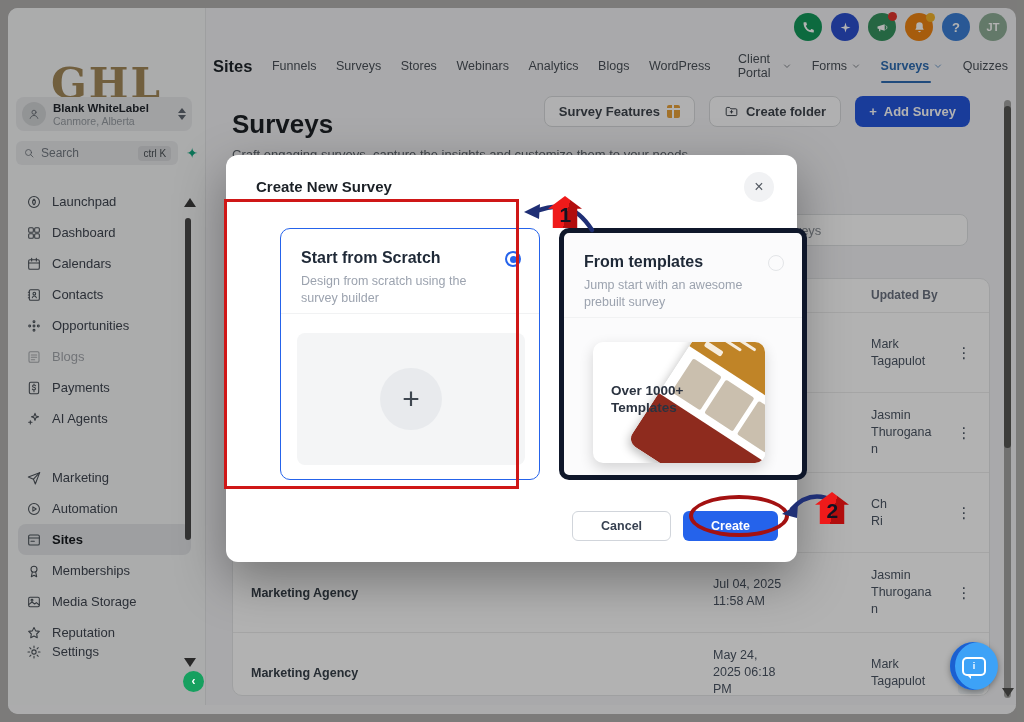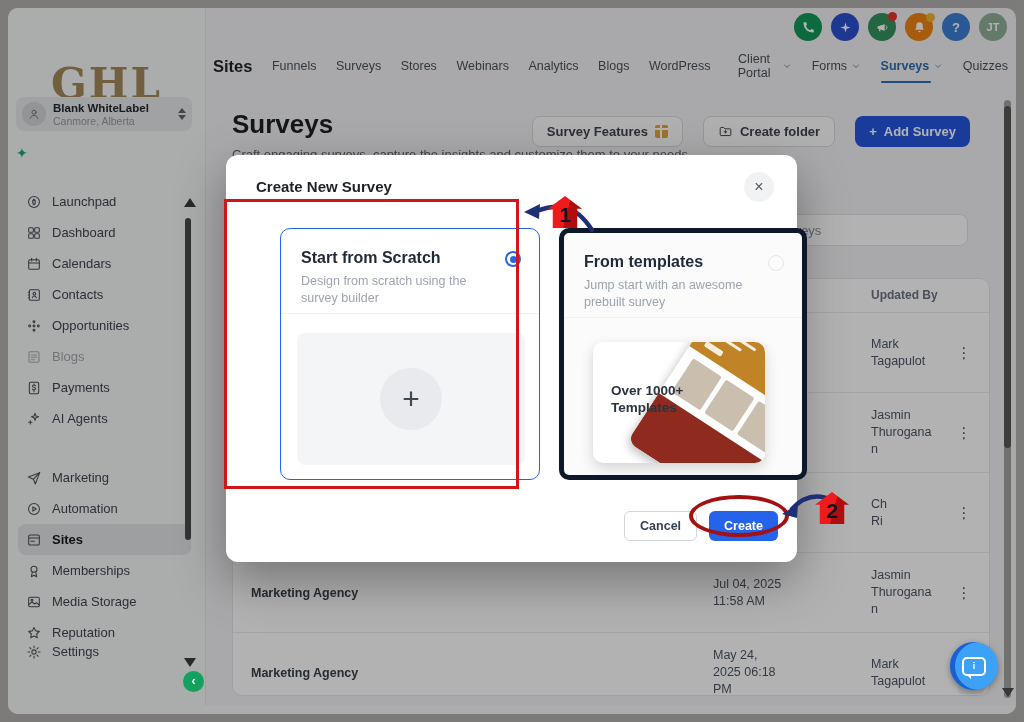--- a/index.html
+++ b/index.html
@@ -55,21 +55,21 @@
   .tnav{position:absolute;left:205px;top:44px;width:795px;display:flex;align-items:center;justify-content:space-between;}
   .tnav-section{font-size:16.5px;font-weight:700;color:#1f242a;}
   .tnav-item{font-size:12.5px;color:#4a5058;display:flex;align-items:center;gap:4px;position:relative;text-align:center;line-height:14px;}
   .tnav-item .cv{width:10px;height:10px;color:inherit;}
   .tnav-item.wrap span{display:inline-block;width:48px;}
   .tnav-item.active{color:#2e6cb2;font-weight:700;}
   .tnav-item.active:after{content:"";position:absolute;left:0;right:12px;bottom:-10px;height:2.5px;background:#2e6cb2;border-radius:2px;}
   
   .ptitle{position:absolute;left:224px;top:101px;font-size:26px;font-weight:700;color:#1d2126;}
   .psub{position:absolute;left:224px;top:139px;width:560px;height:9px;overflow:hidden;font-size:13px;color:#5c636b;}
-  .hbtns{position:absolute;right:46px;top:108px;display:flex;gap:20px;}
+  .hbtns{position:absolute;right:46px;top:88px;display:flex;gap:14px;}
   .btn{height:31px;border-radius:8px;display:flex;align-items:center;gap:7px;padding:0 14px;font-size:13px;font-weight:600;box-sizing:border-box;}
   .btn.ghost{background:#fdfdfe;border:1px solid #d7d9db;color:#3e444c;}
   .btn.primary{background:#2456dd;color:#fff;}
   .btn svg{width:15px;height:15px;color:#3e444c;}
   .gift{width:13px;height:13px;background:#e9a23b;border-radius:2px;position:relative;display:inline-block;}
   .gift:before{content:"";position:absolute;left:5.5px;top:0;width:2px;height:13px;background:#fff;}
   .gift:after{content:"";position:absolute;left:0;top:3px;width:13px;height:2px;background:#fff;}
   
   .tsearch{position:absolute;left:692px;top:206px;width:268px;height:32px;background:#ffffff;border:1px solid #dfe1e3;border-radius:8px;
     display:flex;align-items:center;padding:0 12px;box-sizing:border-box;font-size:13px;color:#8a9097;}
@@ -122,21 +122,21 @@
   .thumb .ttext{position:absolute;left:18px;top:40px;font-size:13.5px;font-weight:800;color:#2b3340;line-height:17px;z-index:2;}
   .tmpl-shot{position:absolute;right:-32px;top:-28px;width:132px;height:178px;background:#fff;border-radius:10px;
     transform:rotate(33deg);box-shadow:0 4px 10px rgba(0,0,0,.25);overflow:hidden;}
   .ts-top{height:18px;background:#3d4a66;}
   .ts-orange{height:46px;background:#c08427;position:relative;}
   .ts-orange i{position:absolute;left:12px;height:3px;background:rgba(255,255,255,.85);border-radius:2px;}
   .ts-mid{height:56px;background:#fff;display:flex;gap:5px;padding:8px 10px;box-sizing:border-box;}
   .ts-mid b{flex:1;background:#cabfae;border-radius:2px;}
   .ts-red{height:58px;background:#8e2b1e;}
   .m-foot{position:absolute;right:19px;top:356px;display:flex;gap:12px;}
-  .mbtn{height:30px;border-radius:6px;padding:0 15px;font-size:12.5px;font-weight:600;display:flex;align-items:center;box-sizing:border-box;}
+  .mbtn{height:30px;border-radius:6px;padding:0 28px;font-size:12.5px;font-weight:600;display:flex;align-items:center;box-sizing:border-box;}
   .mbtn.cancel{background:#fff;border:1px solid #d1d5db;color:#374151;}
   .mbtn.create{background:#2563eb;color:#fff;}
   
   .ann{z-index:70;position:absolute;}
   .ann-rect{left:224px;top:199px;width:295px;height:290px;border:3px solid #cf1717;box-sizing:border-box;}
   .ann-ellipse{left:689px;top:495px;width:100px;height:42px;border:4px solid #a31111;border-radius:50%;box-sizing:border-box;}
   .marker{width:34px;height:32px;}
   .marker .house{position:absolute;inset:0;background:linear-gradient(105deg,#ef1a1a 55%,#b20d0d 55%);
     clip-path:polygon(50% 0,100% 40%,86% 40%,86% 100%,14% 100%,14% 40%,0 40%);}
   .marker .num{position:absolute;left:50%;top:48%;transform:translate(-46%,-34%);font-size:21px;font-weight:800;color:#101322;}
@@ -267,20 +267,27 @@
           <div class="nm">Blank WhiteLabel</div>
           <div class="loc">Canmore, Alberta</div>
         </span>
         <span class="chev">
             <i class="tri-u"></i>
             <i class="tri-d"></i>
           </span>
       </div>
 
       <div class="srow">
+        <div class="sbox">
+          <svg class="stroke">
+              <use href="#i-search"></use>
+            </svg>
+          <span class="ph">Search</span>
+          <span class="kbd">ctrl K</span>
+        </div>
         <span class="spark">✦</span>
       </div>
 
       <nav class="navlist">
         <div class="sitem">
             <svg class="nic stroke">
               <use href="#i-launchpad"></use>
             </svg>
             <span>Launchpad</span>
           </div>

